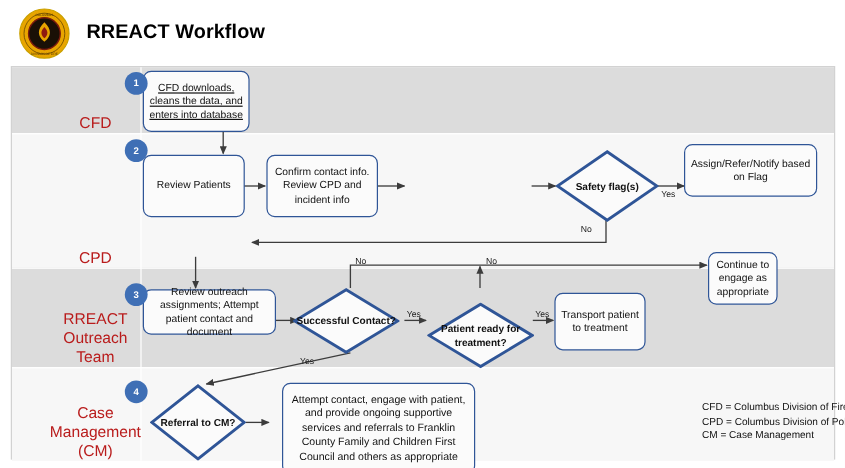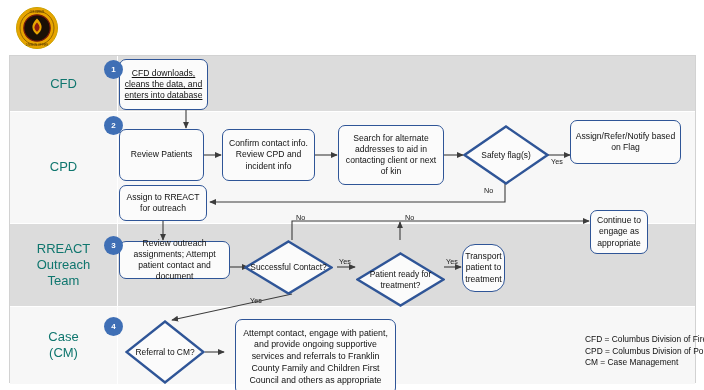--- a/index.html
+++ b/index.html
@@ -22,39 +22,39 @@
   }
 
   
   .lanes{position:absolute;left:9px;top:55px;width:687px;height:328px;
          border:1px solid #d2d2d2;background:#fafafa;box-sizing:border-box;}
   .lane{position:absolute;left:0;width:685px;box-sizing:border-box;}
   .lane.gray{background:#dcdcdc;}
   .lane.white{background:#f7f7f7;}
   .lane-sep{position:absolute;left:0;width:685px;height:1px;background:#ffffff;}
   .lane-label{
-    position:absolute;left:0;width:107px;
-    display:flex;align-items:center;justify-content:center;
-    text-align:center;font-size:13px;line-height:16px;color:#0f766e;
+    position:absolute;left:16px;width:107px;
+    display:flex;align-items:flex-end;justify-content:center;
+    text-align:center;font-size:13px;line-height:16px;color:#b91c1c;
   }
   .lane-divider{position:absolute;left:107px;top:0;width:1px;height:328px;background:#ffffff;}
 
   
   .node{
     position:absolute;box-sizing:border-box;
     border:1.6px solid #2f5597;border-radius:7px;
     background:#fbfbfb;
     display:flex;align-items:center;justify-content:center;
     text-align:center;
     font-size:8.6px;line-height:11.2px;color:#111111;
     padding:2px 4px;
   }
   .node.wide{font-size:8.8px;line-height:11.8px;}
 
-  .diamond{position:absolute;}
+  .diamond{position:absolute;font-weight:bold;}
   .diamond .dshape{
     position:absolute;left:0;top:0;width:100%;height:100%;
   }
   .diamond .dtext{
     position:absolute;left:0;top:0;width:100%;height:100%;
     display:flex;align-items:center;justify-content:center;
     text-align:center;font-size:8.4px;line-height:10.6px;color:#111111;
   }
 
   .badge{
@@ -88,20 +88,21 @@
         <circle cx="22" cy="22" r="13.2" fill="#1a1006"></circle>
         <circle cx="22" cy="22" r="13.2" fill="none" stroke="#7a1a0d" stroke-width="1.2"></circle>
         <path d="M22 12.5 c3.2 3.4 4.6 5.6 4.6 8.4 c0 3.6 -2.3 6.1 -4.6 7.8
                  c-2.3 -1.7 -4.6 -4.2 -4.6 -7.8 c0 -2.8 1.4 -5 4.6 -8.4 z" fill="#e8a500"></path>
         <path d="M22 16.5 c1.7 2 2.5 3.2 2.5 4.8 c0 2.1 -1.3 3.5 -2.5 4.5
                  c-1.2 -1 -2.5 -2.4 -2.5 -4.5 c0 -1.6 0.8 -2.8 2.5 -4.8 z" fill="#8f1b10"></path>
         <text x="22" y="7.4" font-size="2.6" fill="#4a3100" text-anchor="middle" font-family="Liberation Sans, sans-serif">COLUMBUS</text>
         <text x="22" y="40.2" font-size="2.6" fill="#4a3100" text-anchor="middle" font-family="Liberation Sans, sans-serif">DIVISION OF FIRE</text>
       </svg>
     </div>
+    <div class="title">RREACT Workflow</div>
   </div>
 
   <div class="lanes">
 
     <div class="lane gray" style="top:0px;height:55px;"></div>
     <div class="lane white" style="top:55px;height:112px;"></div>
     <div class="lane gray" style="top:167px;height:83px;"></div>
     <div class="lane white" style="top:250px;height:78px;"></div>
 
     <div class="lane-sep" style="top:55px;"></div>
@@ -121,20 +122,21 @@
       <div>
         <div>RREACT</div>
         <div>Outreach</div>
         <div>Team</div>
       </div>
     </div>
 
     <div class="lane-label" style="top:250px;height:78px;">
       <div>
         <div>Case</div>
+        <div>Management</div>
         <div>(CM)</div>
       </div>
     </div>
   </div>
 
   <svg class="wires">
     <defs>
       <marker id="ah" markerWidth="7" markerHeight="6" refX="6.2" refY="3" orient="auto" markerUnits="userSpaceOnUse">
         <path d="M0,0 L7,3 L0,6 z" fill="#3c3c3c"></path>
       </marker>
@@ -172,51 +174,49 @@
   </svg>
 
   <div class="badge" style="left:104px;top:60px;">1</div>
   <div class="node" style="left:119px;top:59px;width:89px;height:51px;text-decoration:underline;">CFD downloads, cleans the data, and enters into database</div>
 
   <div class="badge" style="left:104px;top:116px;">2</div>
   <div class="node" style="left:119px;top:129px;width:85px;height:52px;">Review Patients</div>
 
   <div class="node" style="left:222px;top:129px;width:93px;height:52px;">Confirm contact info. Review CPD and incident info</div>
 
-  <div class="node" style="left:338px;top:125px;width:106px;height:60px;">Search for alternate addresses to aid in contacting client or next of kin</div>
 
   <div class="diamond" style="left:463px;top:125px;width:86px;height:60px;">
     <svg class="dshape" viewBox="0 0 86 60" preserveAspectRatio="none">
       <polygon points="43,1.5 84.5,30 43,58.5 1.5,30" fill="#fbfbfb" stroke="#2f5597" stroke-width="2.4"></polygon>
     </svg>
     <div class="dtext">Safety flag(s)</div>
   </div>
 
   <div class="node" style="left:570px;top:120px;width:111px;height:44px;">Assign/Refer/Notify based on Flag</div>
 
-  <div class="node" style="left:119px;top:185px;width:88px;height:36px;">Assign to RREACT for outreach</div>
 
   <div class="badge" style="left:104px;top:236px;">3</div>
   <div class="node" style="left:119px;top:241px;width:111px;height:38px;">Review outreach assignments; Attempt patient contact and document</div>
 
   <div class="diamond" style="left:244px;top:240px;width:89px;height:55px;">
     <svg class="dshape" viewBox="0 0 89 55" preserveAspectRatio="none">
       <polygon points="44.5,1.5 87.5,27.5 44.5,53.5 1.5,27.5" fill="#fbfbfb" stroke="#2f5597" stroke-width="2.4"></polygon>
     </svg>
     <div class="dtext">Successful Contact?</div>
   </div>
 
   <div class="diamond" style="left:356px;top:252px;width:89px;height:55px;">
     <svg class="dshape" viewBox="0 0 89 55" preserveAspectRatio="none">
       <polygon points="44.5,1.5 87.5,27.5 44.5,53.5 1.5,27.5" fill="#fbfbfb" stroke="#2f5597" stroke-width="2.4"></polygon>
     </svg>
     <div class="dtext">Patient ready for treatment?</div>
   </div>
 
-  <div class="node" style="left:462px;top:244px;width:43px;height:48px;border-radius:13px;">Transport patient to treatment</div>
+  <div class="node" style="left:462px;top:244px;width:76px;height:48px;">Transport patient to treatment</div>
 
   <div class="node" style="left:590px;top:210px;width:58px;height:44px;">Continue to engage as appropriate</div>
 
   <div class="badge" style="left:104px;top:317px;">4</div>
 
   <div class="diamond" style="left:125px;top:320px;width:80px;height:64px;">
     <svg class="dshape" viewBox="0 0 80 64" preserveAspectRatio="none">
       <polygon points="40,1.5 78.5,32 40,62.5 1.5,32" fill="#fbfbfb" stroke="#2f5597" stroke-width="2.4"></polygon>
     </svg>
     <div class="dtext">Referral to CM?</div>

